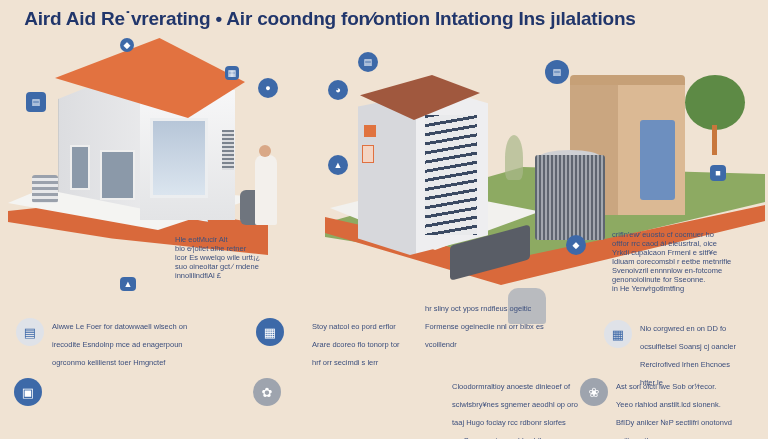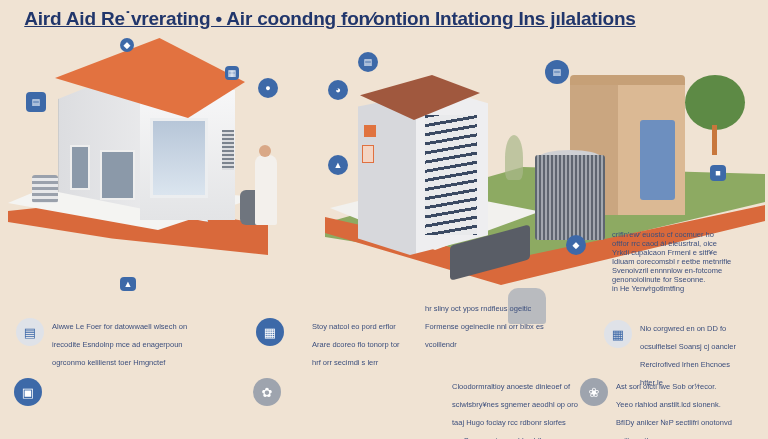--- a/index.html
+++ b/index.html
@@ -8,21 +8,20 @@
       background: #f0e3d3;
       font-family: "Liberation Sans", sans-serif;
       color: #2c3e6e;
       position: relative;
     }
     .title {
       position: absolute; left: 0; top: 8px; width: 660px;
       text-align: center; font-size: 19px; font-weight: bold;
       color: #21366b; letter-spacing: -0.2px;
       font-family: "Liberation Sans", sans-serif;
-      text-decoration: underline;
     }
     .scene { position: absolute; left: 0; top: 30px; width: 768px; height: 280px; }
 
     
     .platform-left {
       position: absolute; left: 8px; top: 170px; width: 260px; height: 55px;
       background: #d9693b;
       clip-path: polygon(0 20%, 40% 0, 100% 45%, 100% 100%, 40% 70%, 0 40%);
     }
     .platform-left-top {
@@ -153,20 +152,25 @@
   <div class="tank"></div>
   <div class="worker"></div>
   <div class="worker-head"></div>
 
   <div class="callout sq" style="left:26px;top:62px;">▤</div>
   <div class="callout" style="left:120px;top:8px;width:14px;height:14px;">◆</div>
   <div class="callout sq" style="left:225px;top:36px;width:14px;height:14px;">▦</div>
   <div class="callout" style="left:258px;top:48px;">●</div>
   <div class="callout sq" style="left:120px;top:247px;width:16px;height:14px;">▲</div>
 
+  <div class="caption" style="left:175px;top:205px;width:110px;white-space:pre-line;">Hle eotMucir Alt
+bio e∕|ollet alhe retner
+lcor Es wwelqo wile urtt¡¿
+suo oineoitar gct ∕ rndene
+innolilindfiAl £</div>
 
   <div class="grass-right"></div>
   <div class="platform-right"></div>
   <div class="floor-right"></div>
   <div class="unit-big"></div>
   <div class="unit-big-roof"></div>
   <div class="grille"></div>
   <div class="sticker1"></div>
   <div class="sticker2"></div>
   <div class="duct"></div>

